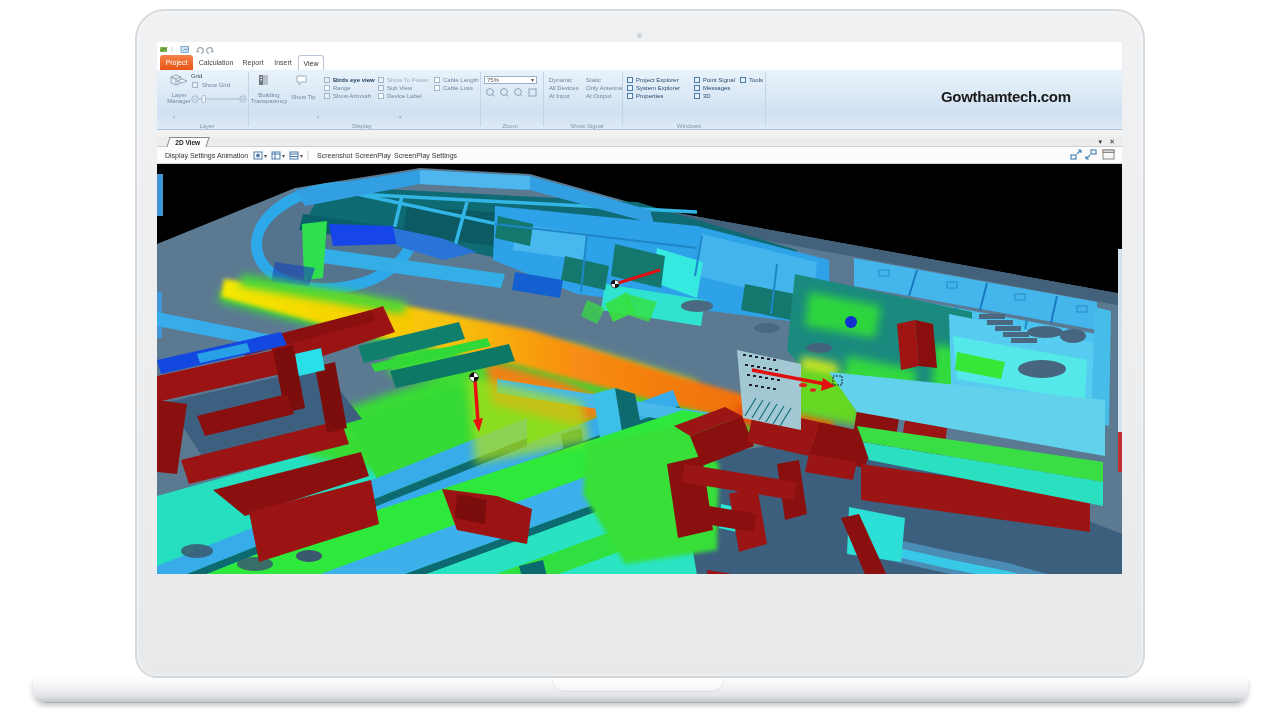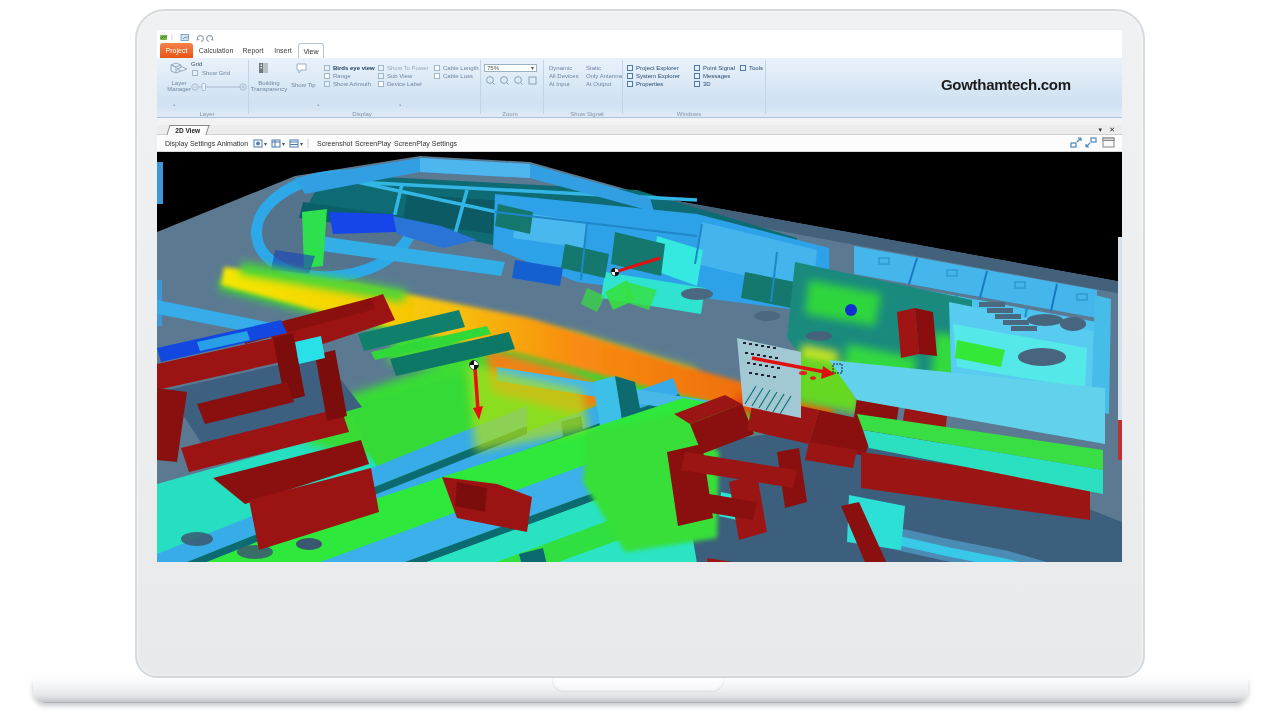--- a/index.html
+++ b/index.html
@@ -3,21 +3,21 @@
 <meta charset="utf-8">
 <style>
   * { margin:0; padding:0; box-sizing:border-box; }
   html,body { width:1280px; height:720px; background:#ffffff; overflow:hidden;
     font-family:"Liberation Sans", sans-serif; }
   
   #lid { position:absolute; left:135px; top:9px; width:1010px; height:669px;
     background:linear-gradient(180deg,#f0f1f3 0%,#ebedef 60%,#e7e9eb 100%);
     border:2px solid #d7dadd; border-radius:30px 30px 22px 22px;
     box-shadow:inset 0 0 3px #ffffff; }
-  #screen { position:absolute; left:157px; top:30px; width:965px; height:532px;
+  #screen { position:absolute; left:157px; top:42px; width:965px; height:532px;
     background:#a16207; overflow:hidden; }
   #base { position:absolute; left:33px; top:678px; width:1215px; height:25px;
     background:linear-gradient(180deg,#fcfdfe 0%,#f1f2f4 40%,#e2e4e7 72%,#c2c5c9 96%,#989ca2 100%);
     border-radius:3px 3px 13px 13px;
     box-shadow:0 3px 5px rgba(130,135,142,.45); }
   #notch { position:absolute; left:552px; top:678px; width:172px; height:14px;
     background:linear-gradient(180deg,#ffffff,#f4f5f7);
     border-radius:0 0 12px 12px; box-shadow:inset 0 -1px 2px rgba(160,165,170,.35); }
   #cam { position:absolute; left:637px; top:33px; width:5px; height:5px;
     border-radius:50%; background:#d2d5d8; }

